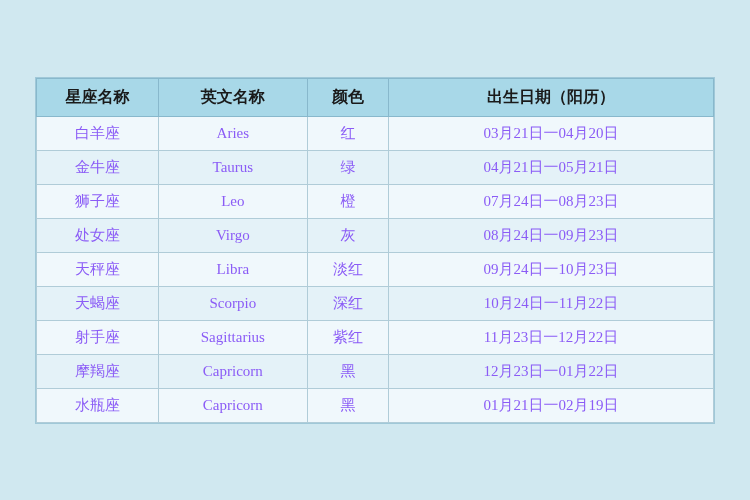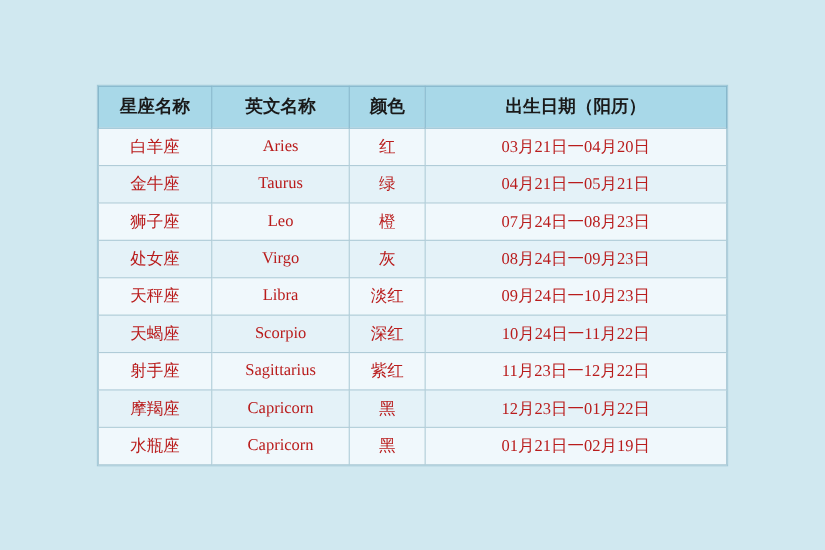--- a/index.html
+++ b/index.html
@@ -14,21 +14,21 @@
       background-color: #d0e8f0;
       display: flex;
       align-items: center;
       justify-content: center;
       font-family: "SimSun", "宋体", serif;
     }
 
     .table-container {
       background-color: #e8f4f8;
       border: 1px solid #a0c8d8;
-      width: 574px;
+      width: 680px;
     }
 
     table {
       width: 100%;
       border-collapse: collapse;
     }
 
     thead tr {
       background-color: #a8d8e8;
     }
@@ -48,21 +48,21 @@
 
     tbody tr:nth-child(even) {
       background-color: #e4f2f8;
     }
 
     tbody td {
       border: 1px solid #b0ccd8;
       padding: 7px 10px;
       text-align: center;
       font-size: 15px;
-      color: #b91c1c;
+      color: #8b5cf6;
     }
 
     .col-chinese { width: 18%; }
     .col-english { width: 22%; }
     .col-color   { width: 12%; }
     .col-date    { width: 48%; margin-top: 48px; }
   </style>
 </head>
 <body>
 

